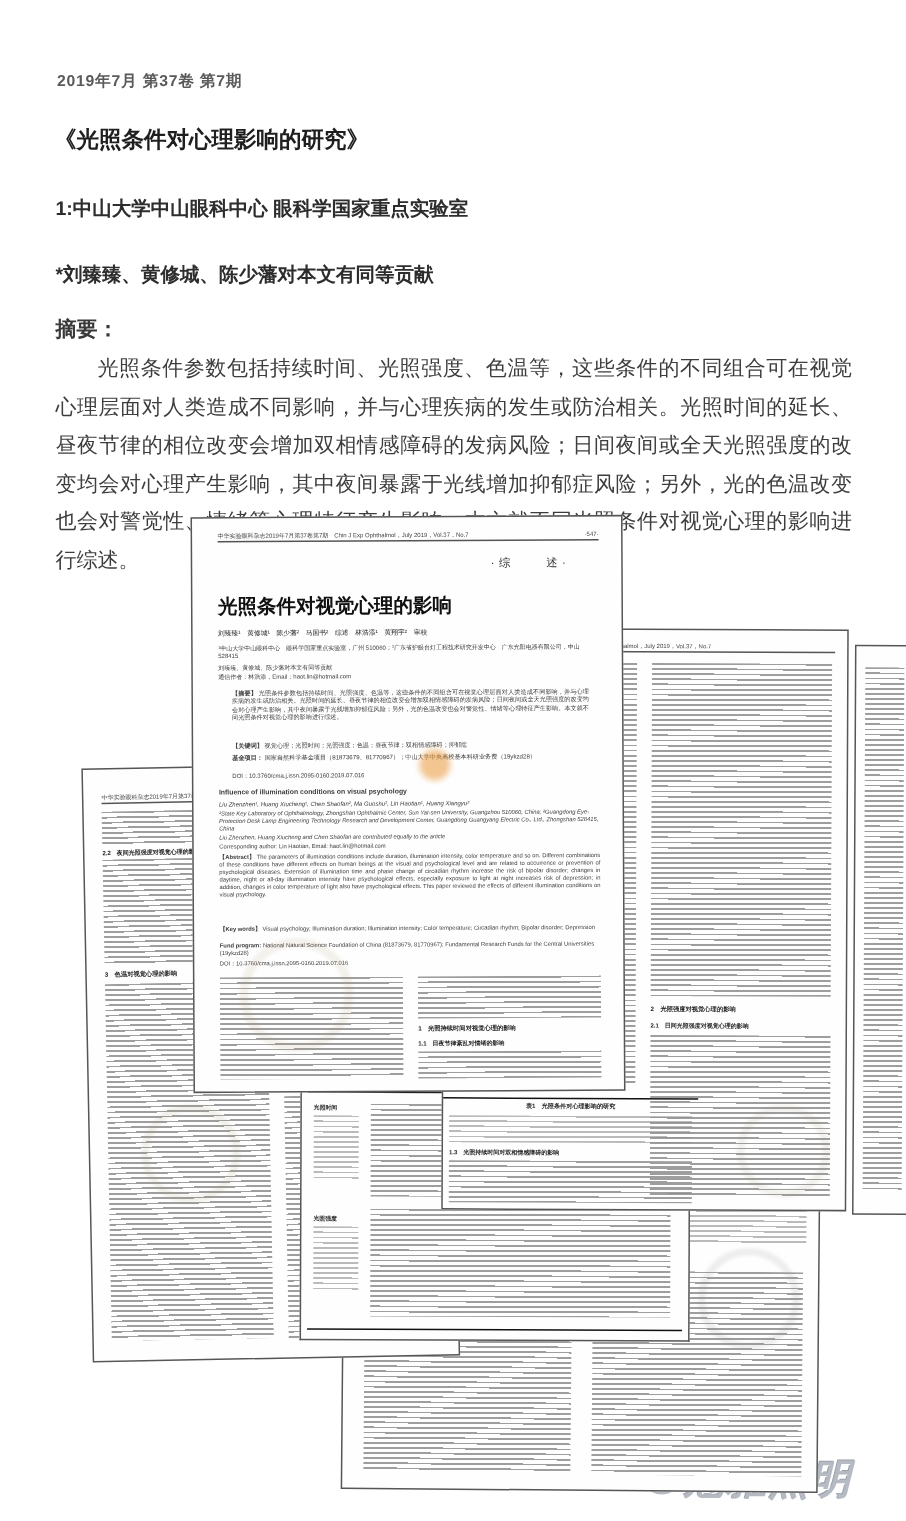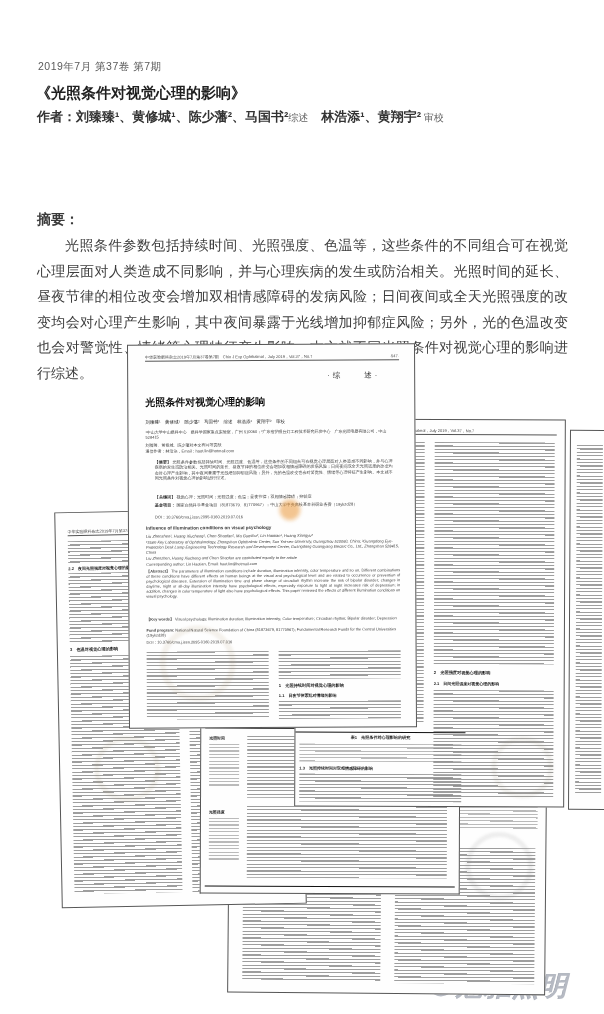--- a/index.html
+++ b/index.html
@@ -1,21 +1,21 @@
 <!DOCTYPE html>
 <html><head>
 <meta charset="utf-8">
 <style>
   html,body{margin:0;padding:0;background:#fff;}
   #canvas{position:relative;width:604px;height:1014px;background:#fff;overflow:hidden;
     font-family:"Liberation Sans","DejaVu Sans",sans-serif;}
   .abs{position:absolute;}
   
   .journal-title{left:36px;top:16px;font-size:23px;font-weight:800;color:#3badc2;letter-spacing:1px;}
-  .issue-line{left:38px;top:60px;font-size:10.5px;color:#5a5a5a;font-weight:400;letter-spacing:.5px;}
+  .issue-line{left:38px;top:47px;font-size:10.5px;color:#5a5a5a;font-weight:700;letter-spacing:.5px;}
   .article-title{left:36px;top:84px;font-size:15px;font-weight:800;color:#1f1f1f;}
   .byline{left:37px;top:108px;font-size:13px;font-weight:600;color:#333;}
   .byline .role{font-size:10px;color:#666;font-weight:400;}
   .affil{left:37px;font-size:13px;font-weight:700;color:#2d2d2d;}
   .abstract-label{left:37px;top:211px;font-size:14px;color:#3a3a3a;font-weight:600;}
   .abstract-body{left:37px;top:233px;width:531px;font-size:14px;line-height:25.5px;color:#3d3d3d;
     text-align:justify;text-indent:2em;}
   
   .sheet{position:absolute;background:#fefefe;border:1px solid #565656;box-sizing:border-box;}
   .tl{position:absolute;background:repeating-linear-gradient(to bottom,#8d8d8d 0,#8d8d8d 1.2px,transparent 1.2px,transparent 3.4px);opacity:.85;}
@@ -28,26 +28,25 @@
   .brand{left:456px;top:968px;font-size:27px;font-weight:800;font-style:italic;color:#b6bac3;
     letter-spacing:1px;text-shadow:1px 1px 0 #fff,-0.5px -0.5px 0 #9aa0ab;}
   .brand-icon{left:424px;top:970px;width:32px;height:32px;}
 </style>
 </head>
 <body>
 
 <div id="canvas">
 
   <div class="abs issue-line">2019年7月 第37卷 第7期</div>
-  <div class="abs article-title">《光照条件对视觉心理的影响》</div>
+  <div class="abs article-title">《光照条件对心理影响的研究》</div>
 
-  <div class="abs byline">
-    <span>作者：</span><span>刘臻臻¹、黄修城¹、陈少藩²、马国书²</span><span class="role">综述</span><span>　林浩添¹、黄翔宇²</span><span class="role"> 审校</span>
-  </div>
 
+  <div class="abs affil" style="top:130px;">1:中山大学中山眼科中心 眼科学国家重点实验室</div>
+  <div class="abs affil" style="top:174px;">*刘臻臻、黄修城、陈少藩对本文有同等贡献</div>
 
   <div class="abs abstract-label">摘要：</div>
   <div class="abs abstract-body">光照条件参数包括持续时间、光照强度、色温等，这些条件的不同组合可在视觉心理层面对人类造成不同影响，并与心理疾病的发生或防治相关。光照时间的延长、昼夜节律的相位改变会增加双相情感障碍的发病风险；日间夜间或全天光照强度的改变均会对心理产生影响，其中夜间暴露于光线增加抑郁症风险；另外，光的色温改变也会对警觉性、情绪等心理特征产生影响。本文就不同光照条件对视觉心理的影响进行综述。</div>
 
   <div class="sheet" style="left:228px;top:790px;width:318px;height:204px;transform:rotate(.5deg);z-index:2;">
     <div class="tl light" style="left:168px;top:8px;width:140px;height:30px;"></div>
     <div class="micro sechead" style="left:112px;top:46px;width:96px;font-size:4.3px;text-align:center;">参考文献</div>
     <div class="tl" style="left:14px;top:100px;width:138px;height:90px;"></div>
     <div class="tl" style="left:14px;top:58px;width:138px;height:36px;opacity:.55;"></div>
     <div class="tl" style="left:166px;top:56px;width:140px;height:136px;"></div>
@@ -96,21 +95,21 @@
     <div class="tl" style="left:4px;top:354px;width:162px;height:28px;"></div>
     <div class="ring" style="left:196px;top:316px;width:52px;height:52px;border:5px solid rgba(150,140,110,.11);filter:blur(1px);"></div>
   </div>
 
   <div class="sheet" style="left:128px;top:344px;width:288px;height:384px;transform:rotate(-.3deg);z-index:6;">
     <div class="rh abs" style="left:17px;top:9px;width:254px;">
       <span style="max-width:225px;overflow:hidden;white-space:nowrap;">中华实验眼科杂志2019年7月第37卷第7期　Chin J Exp Ophthalmol，July 2019，Vol.37，No.7</span>
       <span>·547·</span>
     </div>
     <div class="micro" style="right:34px;top:26px;font-size:7.5px;letter-spacing:3px;color:#333;">·综　　述·</div>
-    <div class="micro" style="left:17px;top:50px;font-size:10px;font-weight:800;color:#111;">光照条件对视觉心理的影响</div>
+    <div class="micro" style="left:17px;top:50px;font-size:13px;font-weight:800;color:#111;">光照条件对视觉心理的影响</div>
     <div class="micro" style="left:17px;top:74px;width:254px;font-size:4.5px;color:#222;">刘臻臻¹　黄修城¹　陈少藩²　马国书²　综述　林浩添¹　黄翔宇²　审校</div>
     <div class="micro" style="left:17px;top:84px;width:254px;font-size:4px;line-height:5.4px;">¹中山大学中山眼科中心　眼科学国家重点实验室，广州 510060；²广东省护眼台灯工程技术研究开发中心　广东光阳电器有限公司，中山 528415</div>
     <div class="micro" style="left:17px;top:97px;width:254px;font-size:4px;">刘臻臻、黄修城、陈少藩对本文有同等贡献</div>
     <div class="micro" style="left:17px;top:103px;width:254px;font-size:4px;">通信作者：林浩添，Email：haot.lin@hotmail.com</div>
 
     <div class="micro" style="left:26px;top:114px;width:238px;font-size:4.1px;line-height:5.3px;text-align:justify;">
       <b>【摘要】</b>
       <span>光照条件参数包括持续时间、光照强度、色温等，这些条件的不同组合可在视觉心理层面对人类造成不同影响，并与心理疾病的发生或防治相关。光照时间的延长、昼夜节律的相位改变会增加双相情感障碍的发病风险；日间夜间或全天光照强度的改变均会对心理产生影响，其中夜间暴露于光线增加抑郁症风险；另外，光的色温改变也会对警觉性、情绪等心理特征产生影响。本文就不同光照条件对视觉心理的影响进行综述。</span>
     </div>
     <div class="micro" style="left:26px;top:149px;width:238px;font-size:4.1px;">

